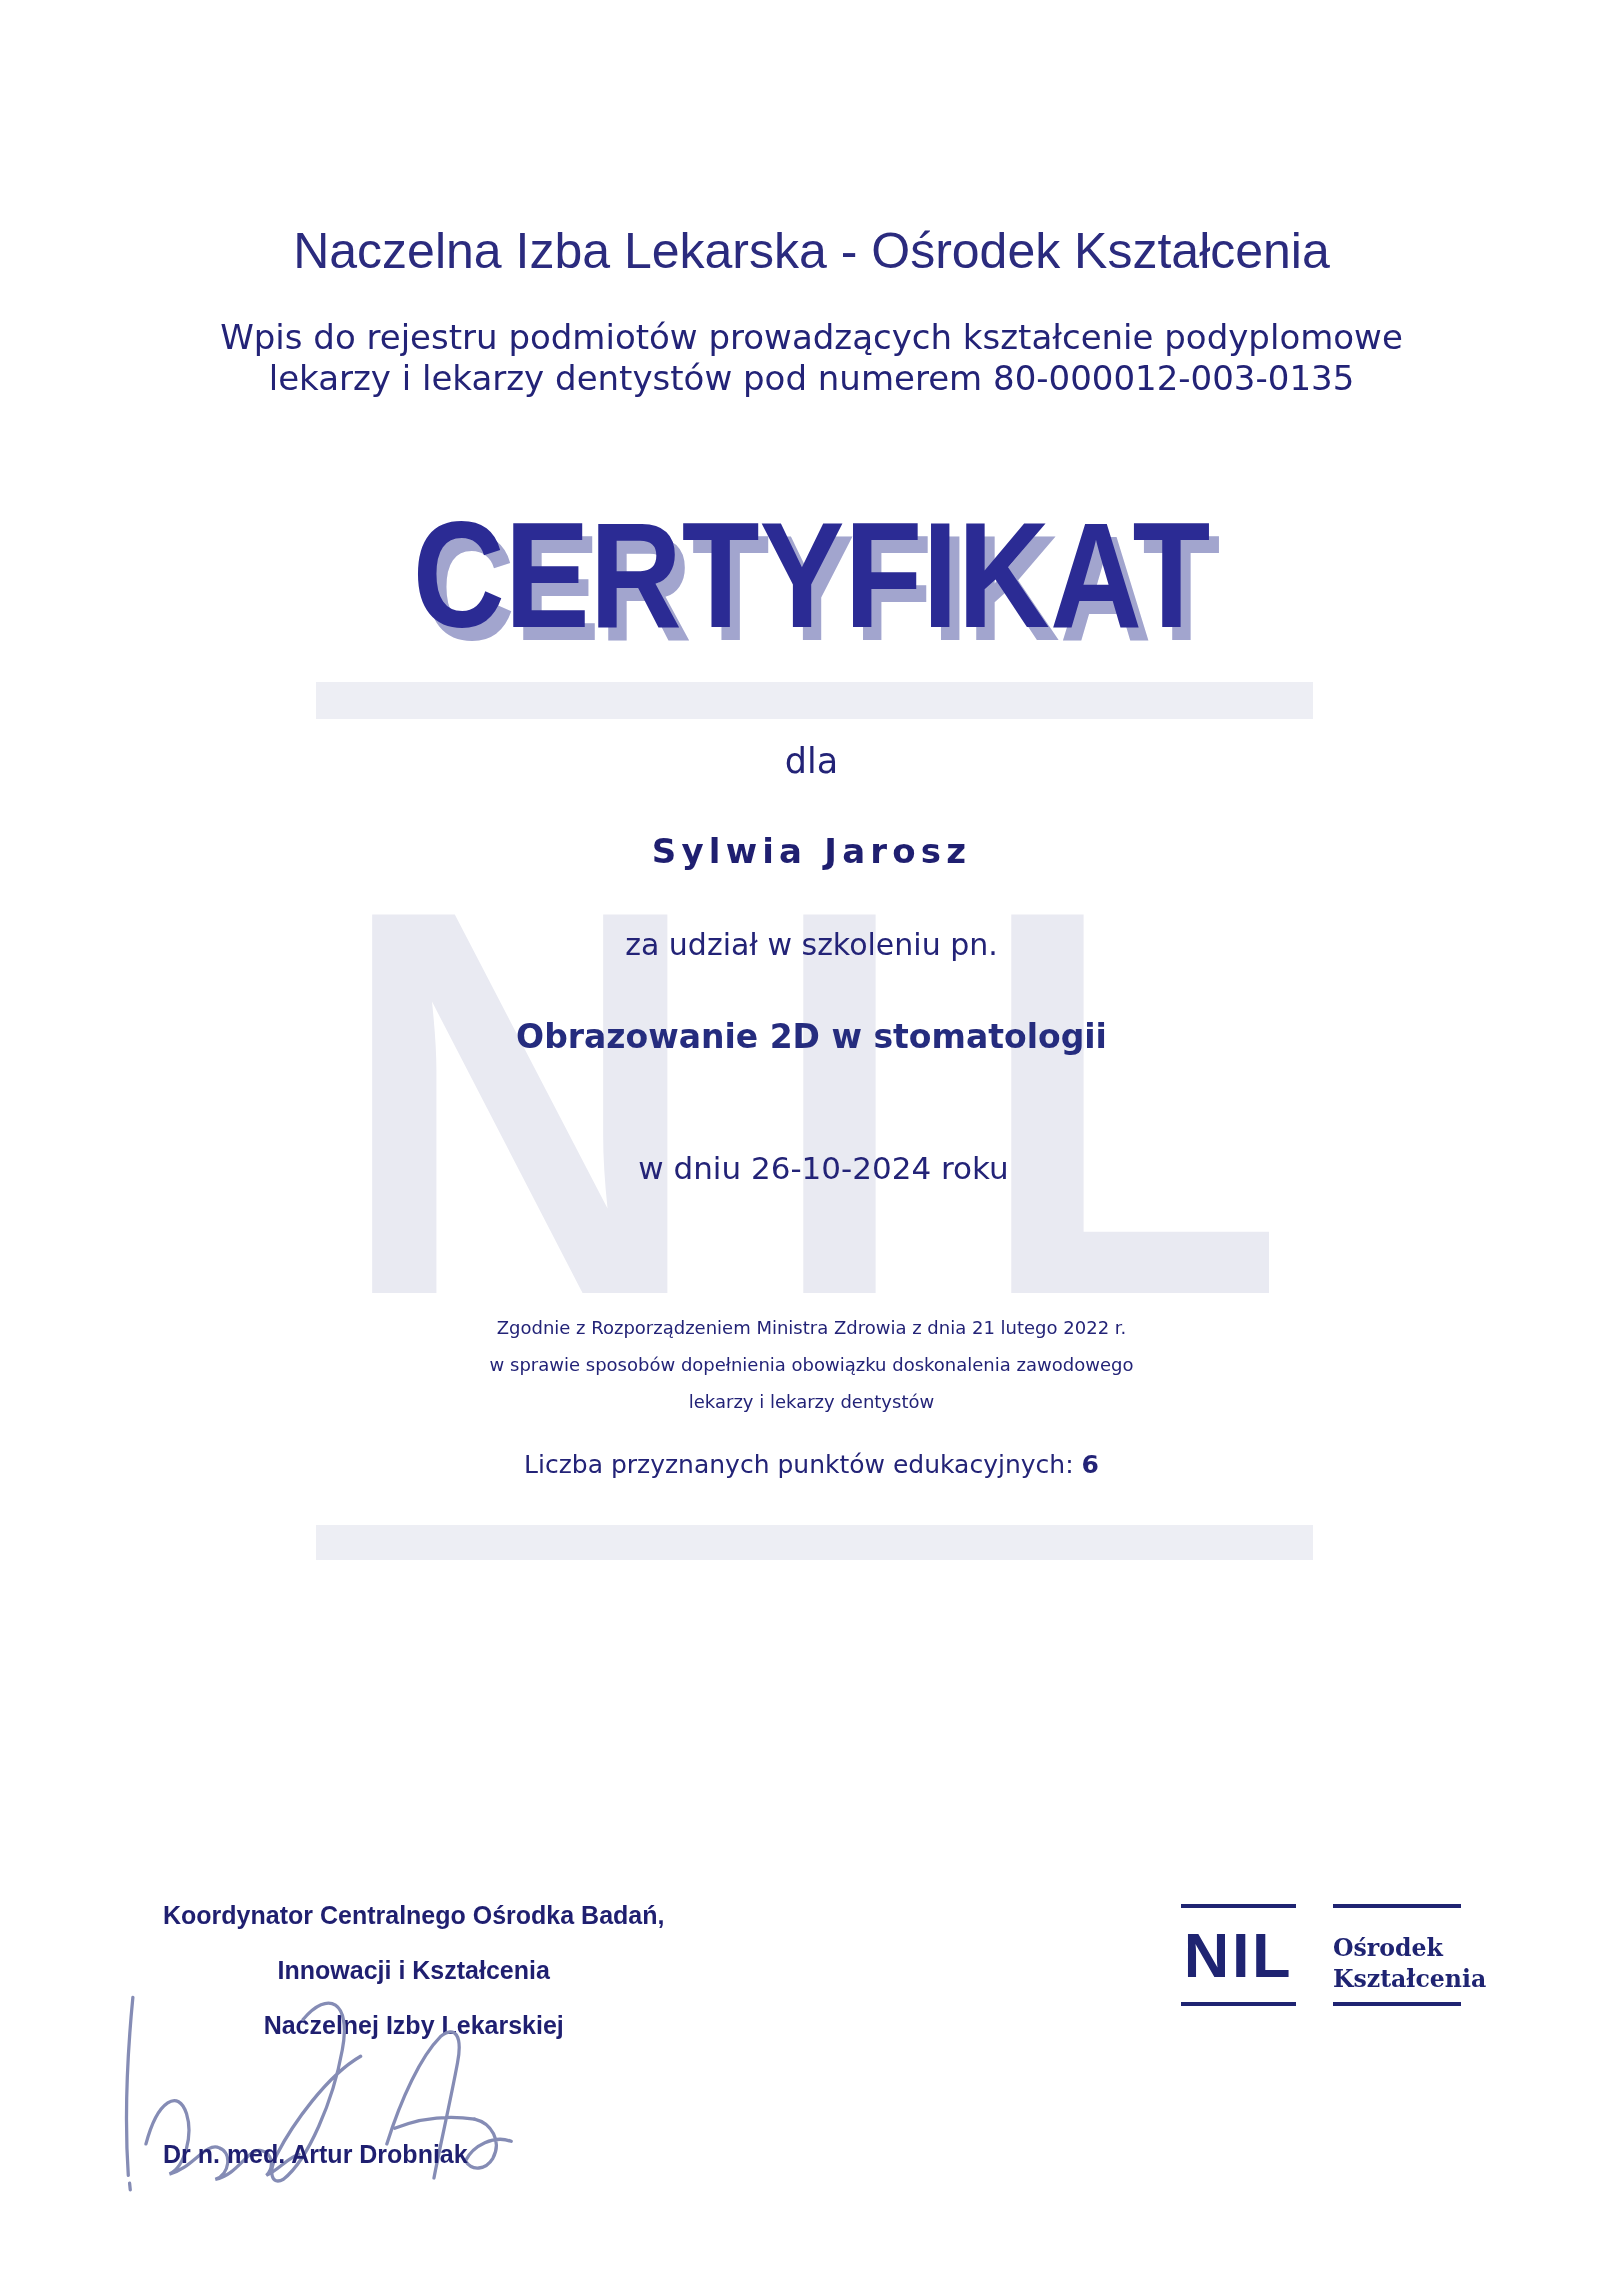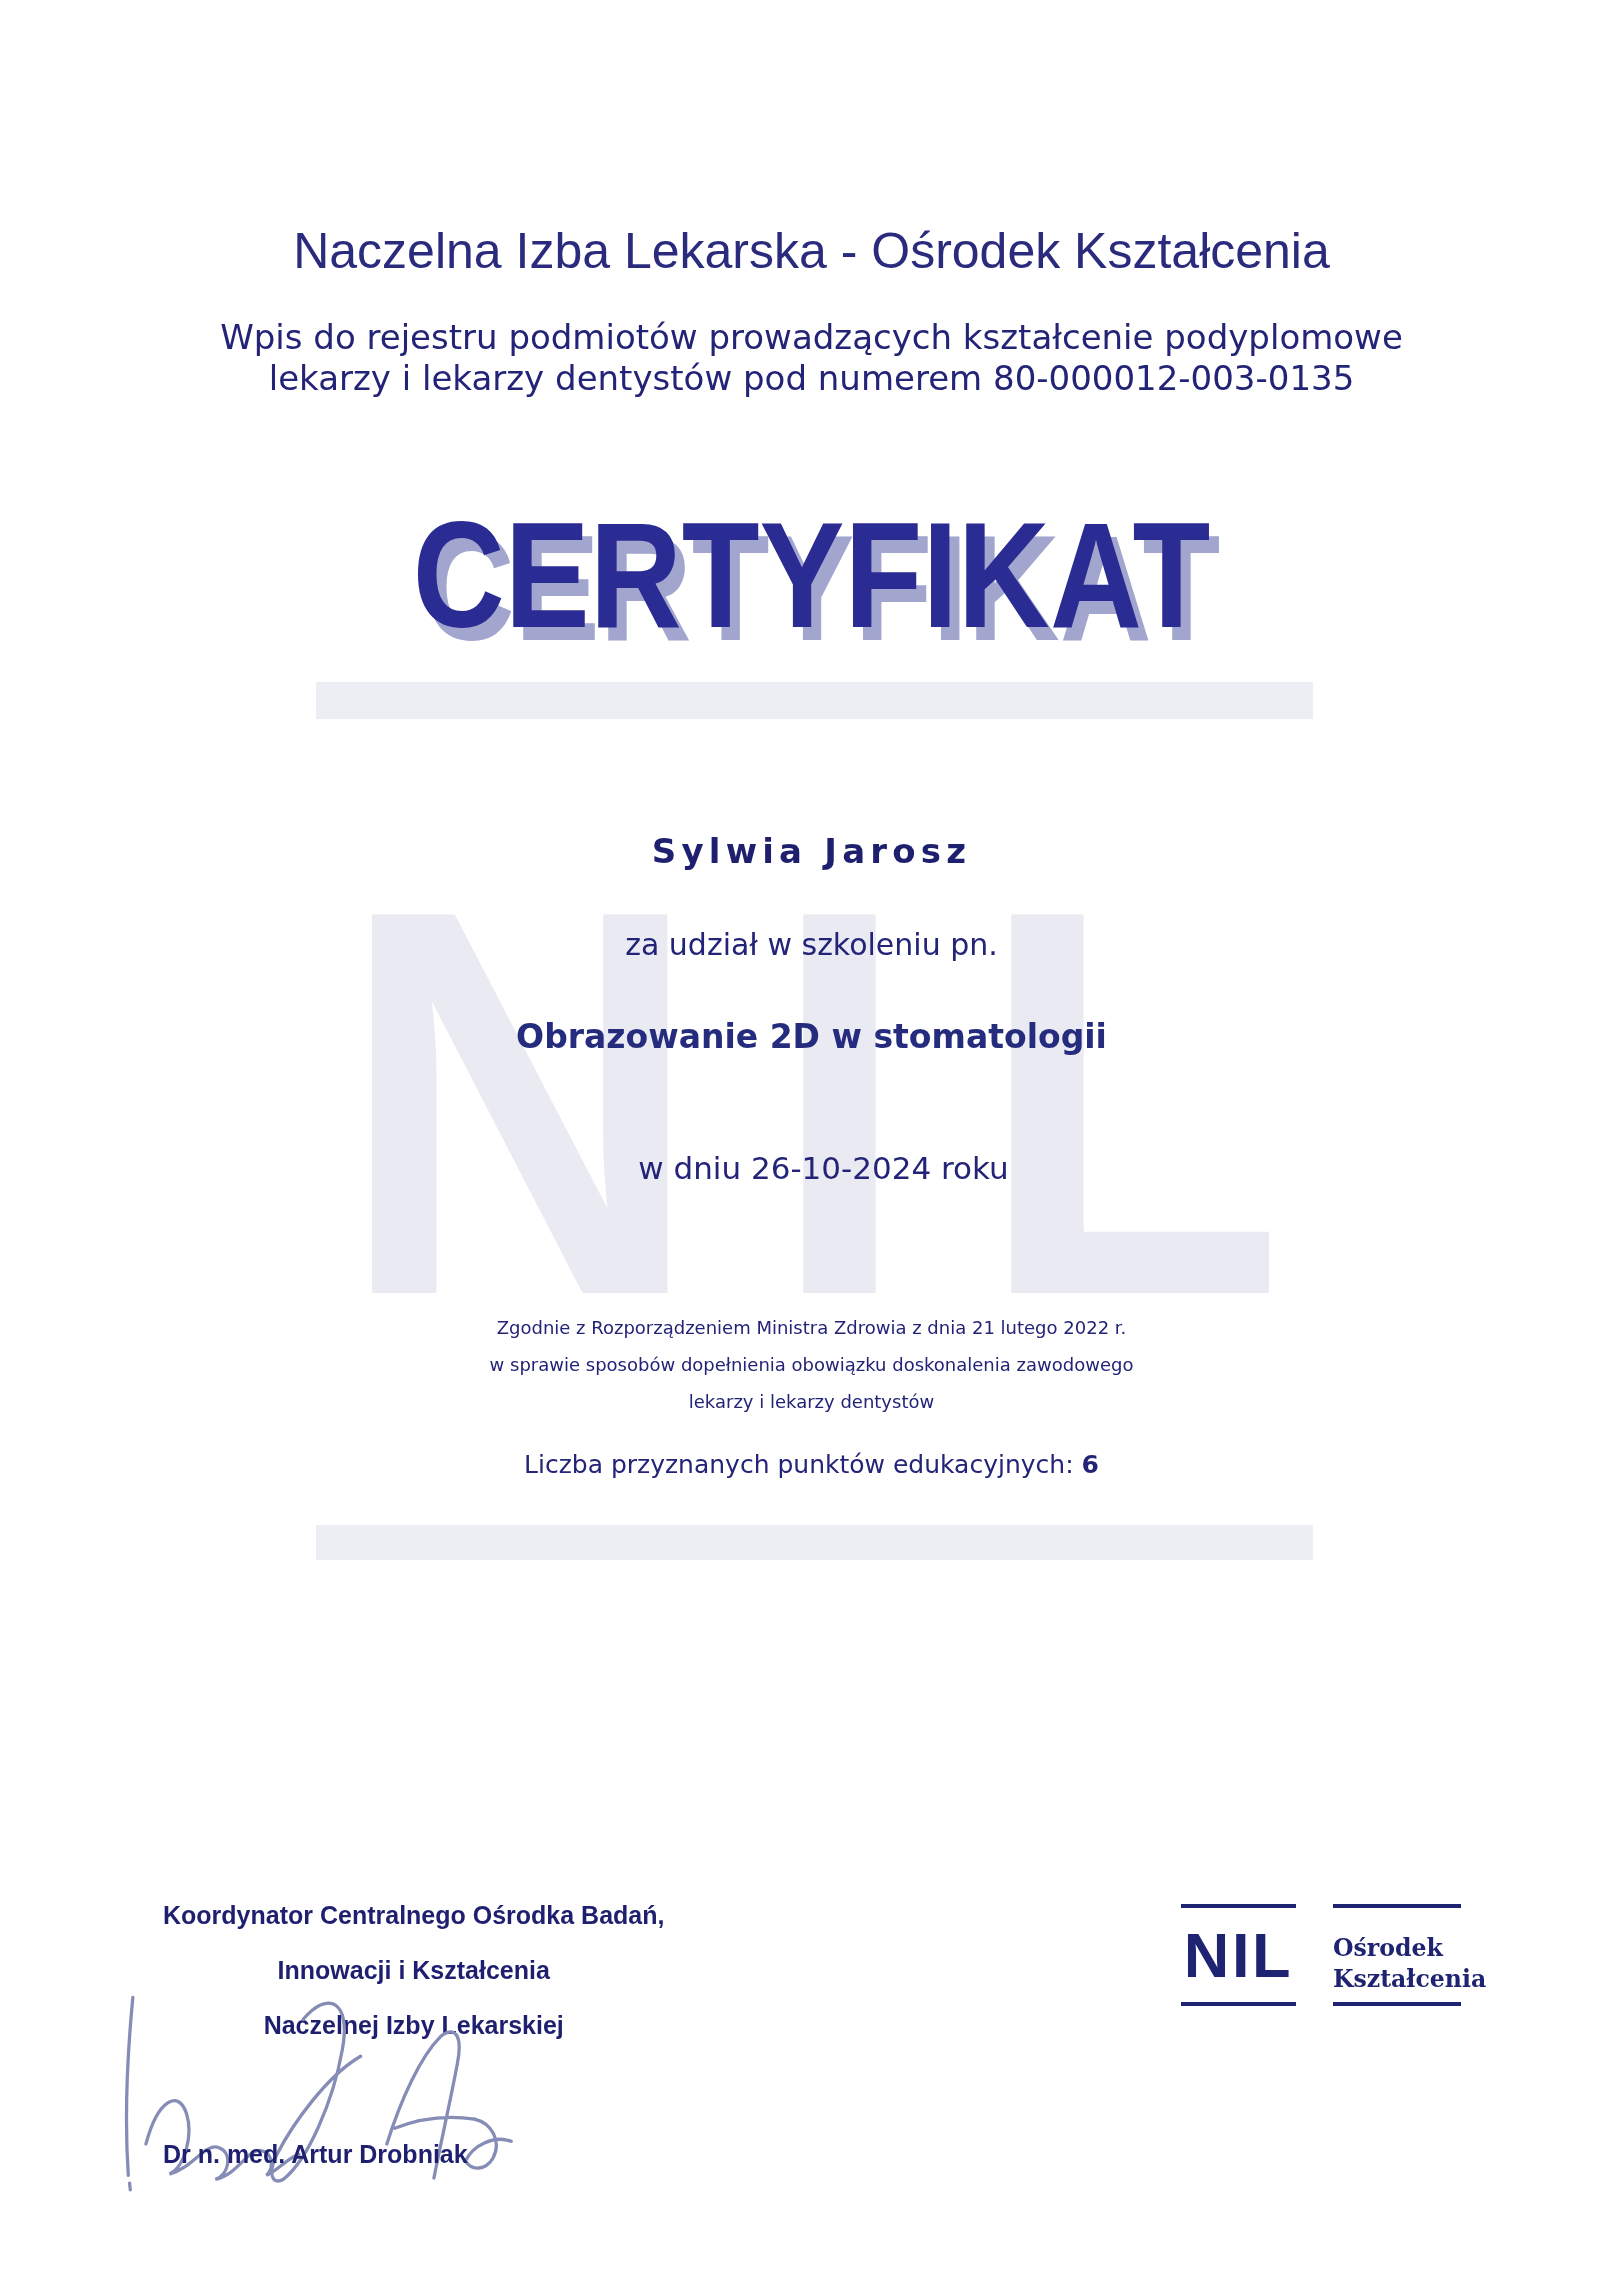--- a/index.html
+++ b/index.html
@@ -123,20 +123,21 @@
   <div class="abs watermark">NIL</div>
 
   <div class="abs centered org-title">Naczelna Izba Lekarska - Ośrodek Kształcenia</div>
   <div class="abs centered registry">
     <div>Wpis do rejestru podmiotów prowadzących kształcenie podyplomowe</div>
     <div>lekarzy i lekarzy dentystów pod numerem 80-000012-003-0135</div>
   </div>
 
   <div class="abs centered cert-heading">CERTYFIKAT</div>
 
+  <div class="abs centered for-label">dla</div>
   <div class="abs centered recipient-name">Sylwia Jarosz</div>
   <div class="abs centered participation">za udział w szkoleniu pn.</div>
   <div class="abs centered course-title">Obrazowanie 2D w stomatologii</div>
   <div class="abs centered date-line">w dniu 26-10-2024 roku</div>
 
   <div class="abs centered legal">
     <div>Zgodnie z Rozporządzeniem Ministra Zdrowia z dnia 21 lutego 2022 r.</div>
     <div>w sprawie sposobów dopełnienia obowiązku doskonalenia zawodowego</div>
     <div>lekarzy i lekarzy dentystów</div>
   </div>

